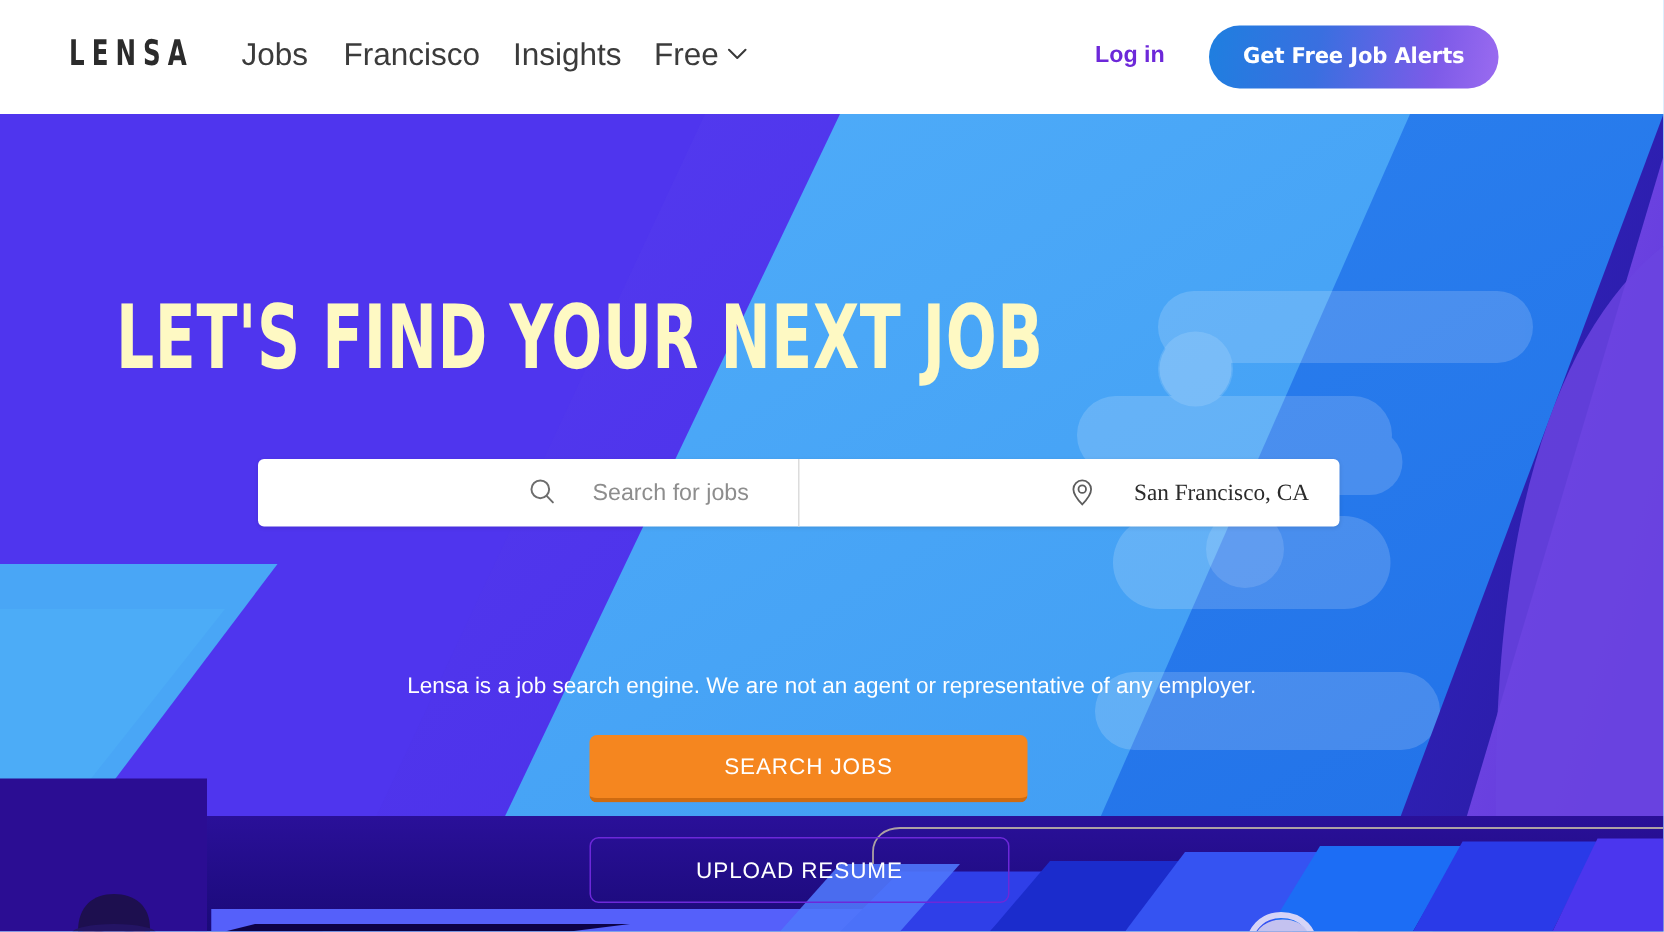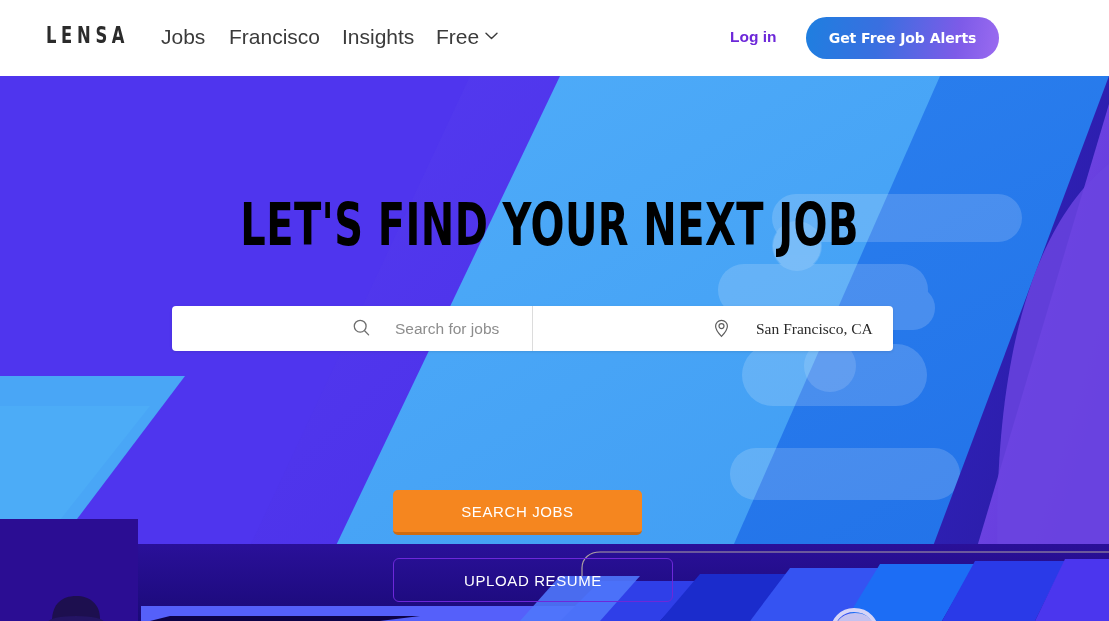--- a/index.html
+++ b/index.html
@@ -82,25 +82,25 @@
     width: 1109px; height: 545px;
     overflow: hidden;
     background: #3f7ef0;
   }
   #hero-bg { position: absolute; left: 0; top: 0; width: 1109px; height: 545px; }
 
   
   #hero-title {
     position: absolute; left: 0; top: 124px;
     width: 1099px;
-    text-align: center;
+    text-align: left;
     font-family: "DejaVu Sans", sans-serif;
     font-size: 50px;
     font-weight: 700;
-    color: #000000;
+    color: #fef9c3;
     letter-spacing: 0.5px;
     line-height: 1;
     z-index: 20;
   }
   #hero-title span {
     display: inline-block;
     transform: scaleX(0.80) scaleY(1.18);
   }
 
   #searchbar {
@@ -145,21 +145,21 @@
     width: 1109px;
     text-align: center;
     font-size: 15px;
     color: #ffffff;
     z-index: 20;
     line-height: 20px;
   }
 
   #search-jobs-button {
     position: absolute; left: 393px; top: 414px;
-    width: 249px; height: 45px;
+    width: 292px; height: 45px;
     background: #f5861f;
     border: none;
     border-bottom: 3px solid #cf6b10;
     border-radius: 5px;
     color: #ffffff;
     font-size: 15px;
     letter-spacing: 0.6px;
     cursor: pointer;
     z-index: 20;
     padding: 0;
@@ -355,18 +355,19 @@
 
       <svg class="field-icon" id="location-icon" width="15" height="19" viewBox="0 0 15 19">
         <path d="M7.5 1.3 C4.1 1.3 1.6 4 1.6 7.2 C1.6 11.2 7.5 17.3 7.5 17.3 C7.5 17.3 13.4 11.2 13.4 7.2 C13.4 4 10.9 1.3 7.5 1.3 Z" fill="none" stroke="#5d5d5d" stroke-width="1.2"></path>
         <circle cx="7.5" cy="7.1" r="2.5" fill="none" stroke="#5d5d5d" stroke-width="1.2"></circle>
       </svg>
 
       <input class="field-input" id="search-input" type="text" value="" placeholder="Search for jobs" style="">
       <input class="field-input" id="location-input" type="text" value="San Francisco, CA" style="">
     </div>
 
+    <div id="disclaimer">Lensa is a job search engine. We are not an agent or representative of any employer.</div>
 
     <button id="search-jobs-button">SEARCH JOBS</button>
     <button id="upload-resume-button">UPLOAD RESUME</button>
   </div>
 
 </div>
 
 </body></html>

